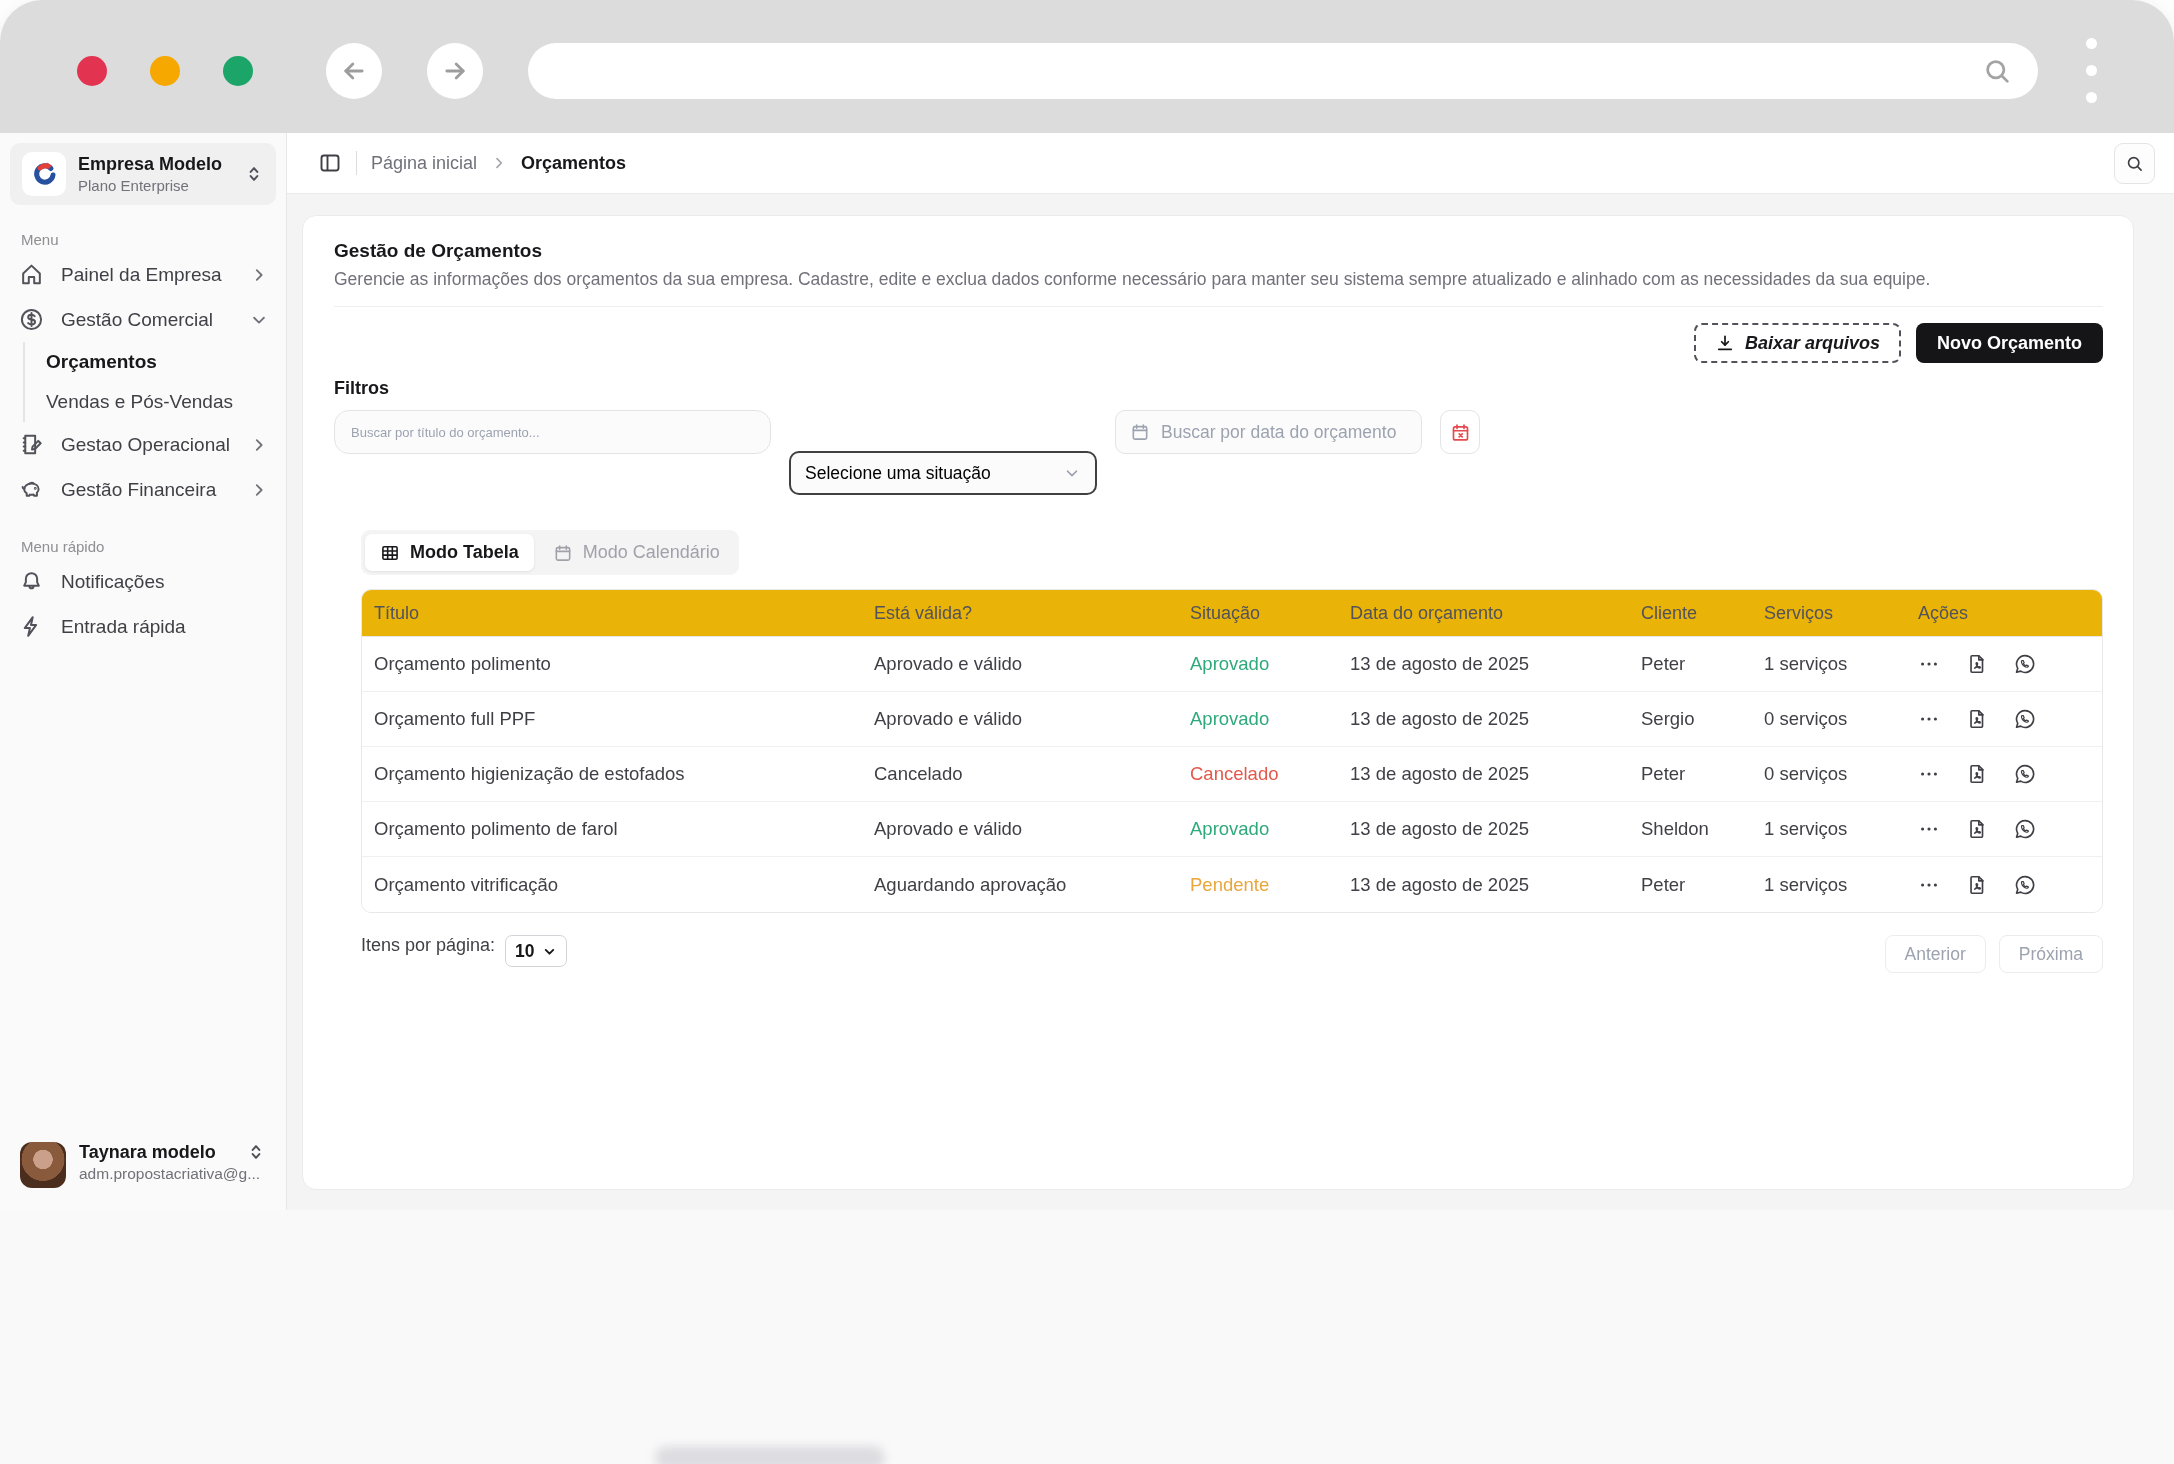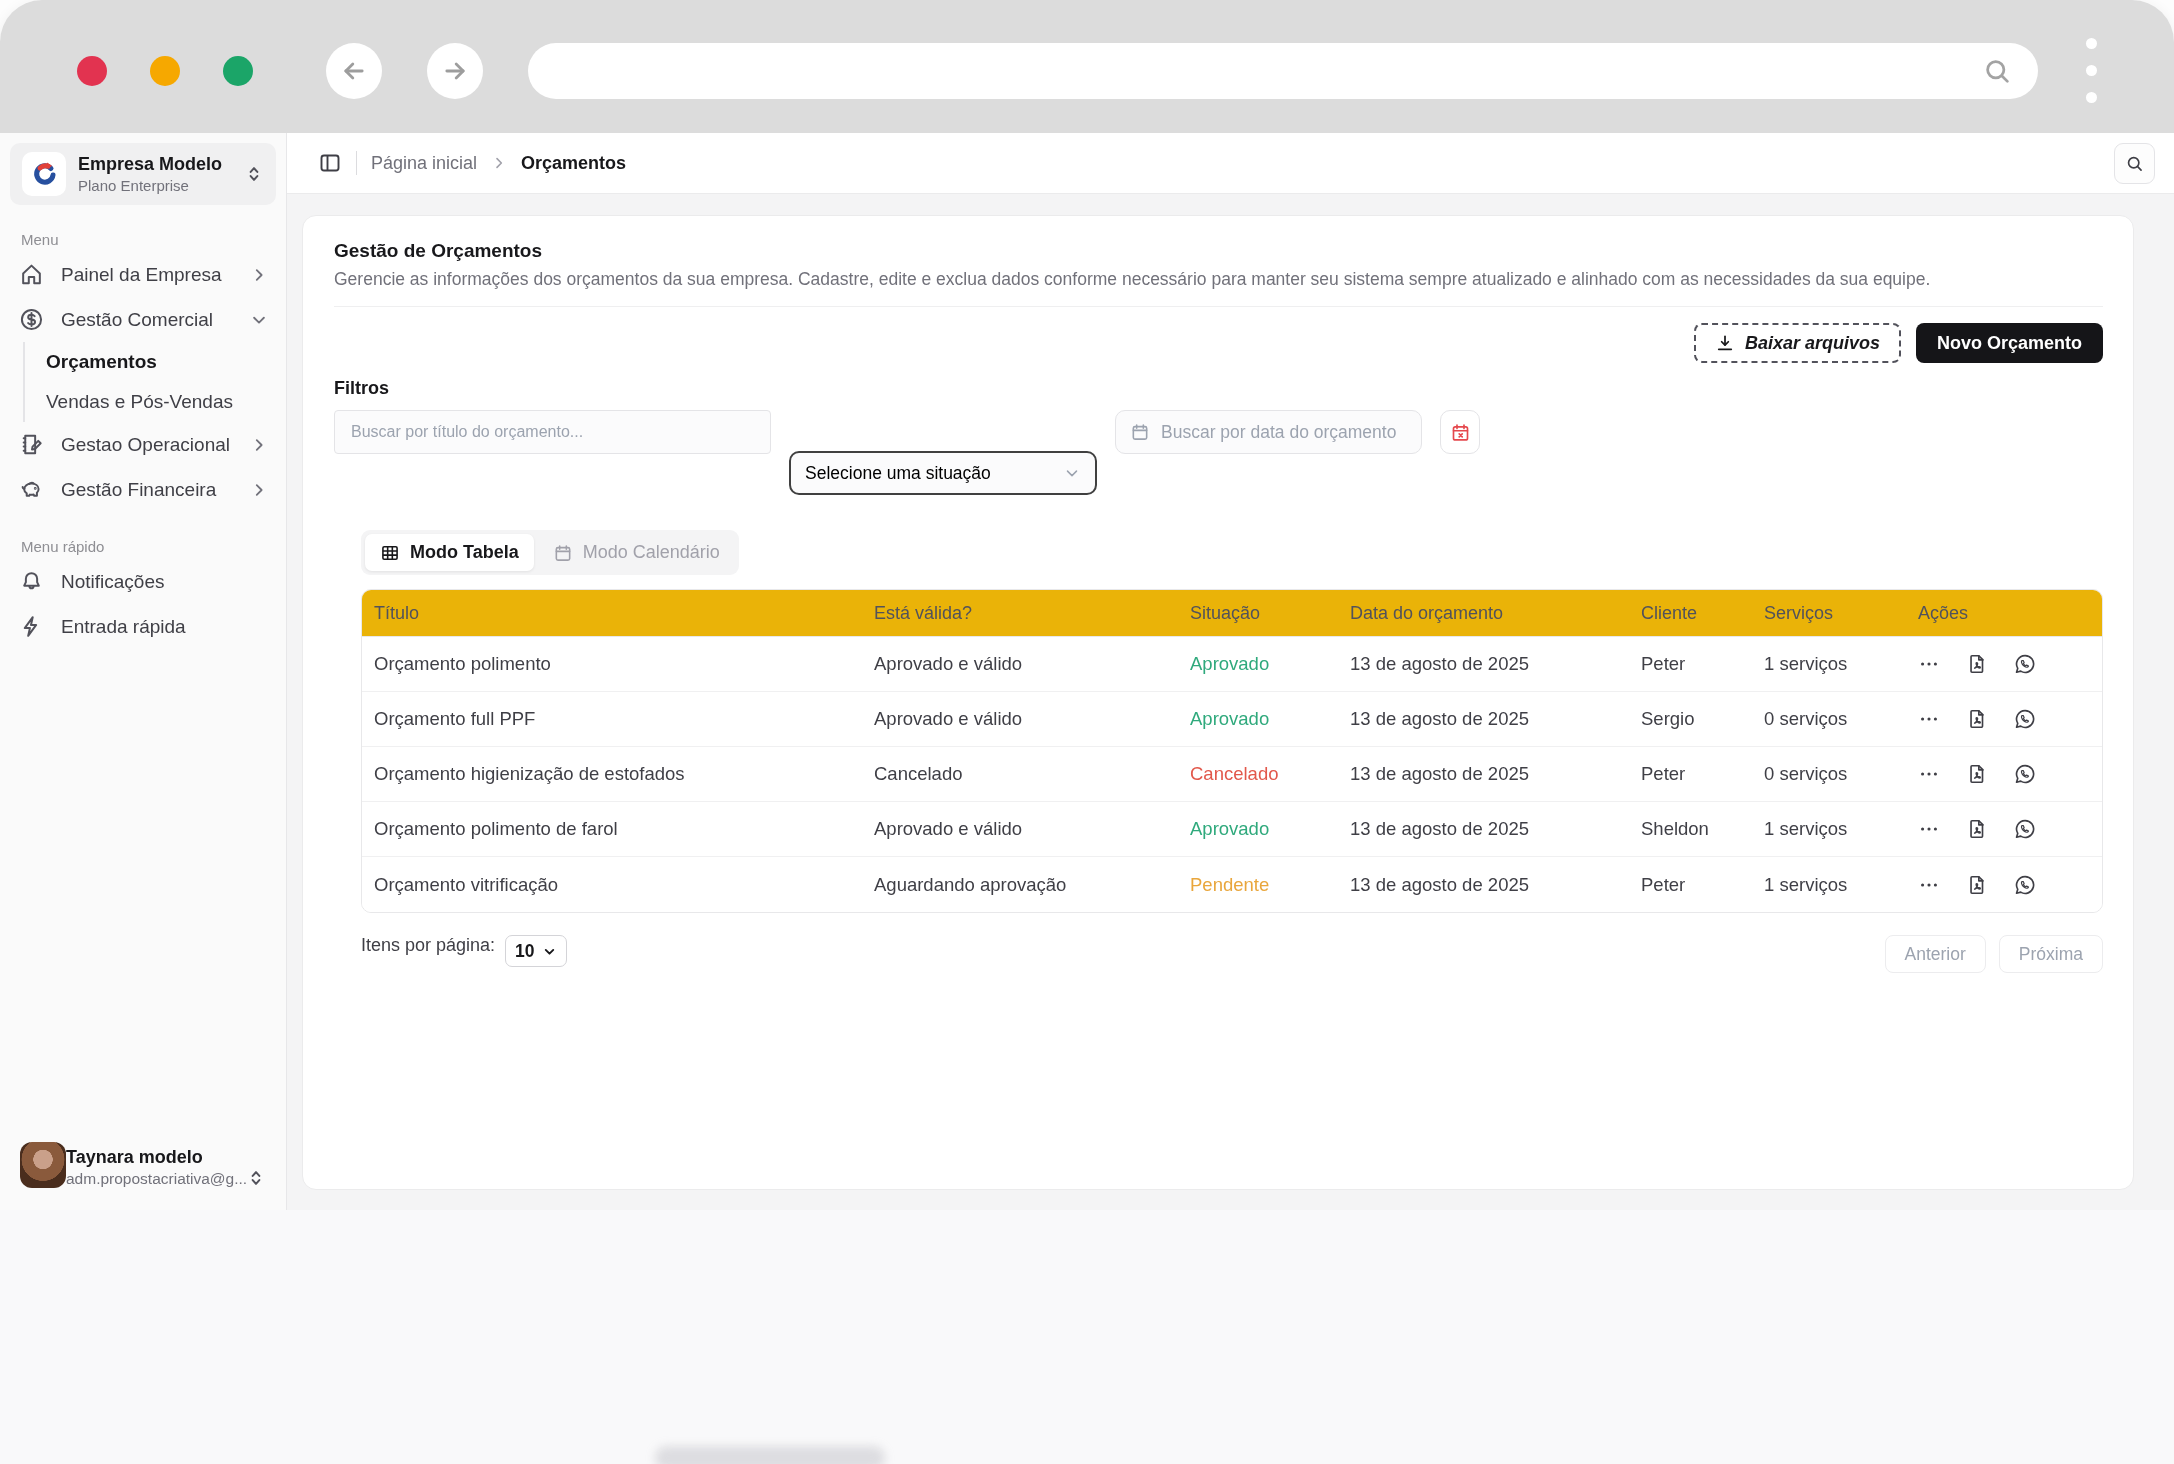--- a/index.html
+++ b/index.html
@@ -29,21 +29,21 @@
   .company-plan { font-size:15px; color:#71717a; margin-top:2px; }
   .section-label { font-size:15px; color:#8e8e93; margin:26px 0 4px 21px; }
   .menu-item { display:flex; align-items:center; gap:17px; padding:10px 18px 10px 19px; color:#3f3f46; font-size:19px; cursor:pointer; }
   .menu-item .mi-icon { width:25px; height:25px; color:#52525b; flex:0 0 auto; display:flex; }
   .menu-item .mi-label { flex:1; }
   .menu-item .mi-chev { color:#71717a; display:flex; }
   .submenu { margin-left:23px; border-left:2px solid #e4e4e7; }
   .sub-item { padding:9px 18px 9px 21px; font-size:19px; color:#3f3f46; cursor:pointer; }
   .sub-item.active { font-weight:700; color:#18181b; }
   .sidebar-spacer { flex:1; }
-  .user { margin:0 10px; padding:8px 10px; display:flex; align-items:flex-end; cursor:pointer; }
+  .user { margin:0 10px; padding:8px 10px; display:flex; align-items:flex-start; gap:13px; cursor:pointer; }
   .avatar { width:46px; height:46px; border-radius:12px; flex:0 0 auto;
     background: radial-gradient(circle at 50% 38%, #caa08a 0 26%, #8a5a3c 27% 58%, #4a2d1d 59% 100%); }
   .user-meta { flex:1; min-width:0; }
   .user-name { font-size:18px; font-weight:700; color:#18181b; white-space:nowrap; }
   .user-email { font-size:15.5px; color:#71717a; margin-top:2px; white-space:nowrap; }
   .unfold { color:#52525b; display:flex; }
 
   
   .main { flex:1; display:flex; flex-direction:column; }
   .toolbar { height:61px; background:#fff; border-bottom:1px solid #ebebec; display:flex; align-items:center; padding:0 22px 0 31px; gap:14px; }
@@ -57,21 +57,21 @@
   .content { flex:1; overflow:hidden; }
   .card { margin:21px 43px 0 15px; height:975px; background:#fff; border:1px solid #ebebec; border-radius:14px; padding:24px 30px 0 31px; }
   .page-title { font-size:19px; font-weight:700; color:#18181b; }
   .page-desc { font-size:17.5px; color:#71717a; margin-top:7px; }
   .divider { height:1px; background:#efeff0; margin-top:16px; }
   .actions-row { display:flex; justify-content:flex-end; gap:15px; margin-top:16px; }
   .btn-download { display:flex; align-items:center; gap:10px; height:40px; padding:0 19px; border:2px dashed #52525b; border-radius:8px; background:#fff; font-size:18px; font-weight:600; color:#18181b; cursor:pointer; font-family:inherit;font-style:italic; }
   .btn-new { height:40px; padding:0 21px; border:none; border-radius:8px; background:#151518; color:#fff; font-size:18px; font-weight:700; cursor:pointer; font-family:inherit; }
   .filters-label { font-size:18px; font-weight:700; color:#18181b; margin-top:15px; }
   .filters-row { display:flex; gap:18px; margin-top:11px; }
-  .f-input { width:437px; height:44px; border:1px solid #e4e4e7; border-radius:4px; background:#fbfbfc; padding:0 16px; font-size:16px; color:#3f3f46; font-family:inherit; }
+  .f-input { width:437px; height:44px; border:1px solid #e4e4e7; border-radius:15px; background:#fbfbfc; padding:0 16px; font-size:13px; color:#3f3f46; font-family:inherit; }
   .f-input::placeholder { color:#9ca3af; }
   .f-select { width:308px; height:44px; border:2px solid #404040; border-radius:10px; background:#fbfbfc; display:flex; align-items:center; padding:0 14px; font-size:17.5px; color:#000000; cursor:pointer;margin-top:41px; }
   .f-select .fs-label { flex:1; }
   .f-select .fs-chev { color:#9ca3af; display:flex; }
   .f-date { width:307px; height:44px; border:1px solid #e4e4e7; border-radius:10px; background:#fbfbfc; display:flex; align-items:center; gap:11px; padding:0 14px; font-size:17.5px; color:#9ca3af; cursor:pointer; }
   .f-clear { width:40px; height:44px; border:1px solid #e4e4e7; border-radius:10px; background:#fff; color:#e5484d; display:flex; align-items:center; justify-content:center; cursor:pointer; }
 
   .table-section { margin-left:27px; }
   .tabs { display:inline-flex; gap:4px; background:#f4f4f5; border-radius:9px; padding:4px; margin-top:35px; }
   .tab { display:flex; align-items:center; gap:10px; height:37px; padding:0 15px; border-radius:7px; font-size:18px; cursor:pointer; }

